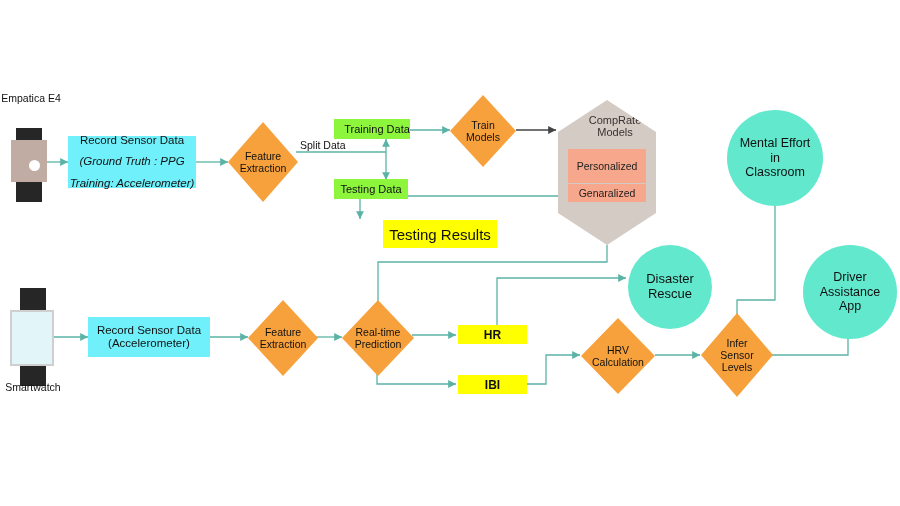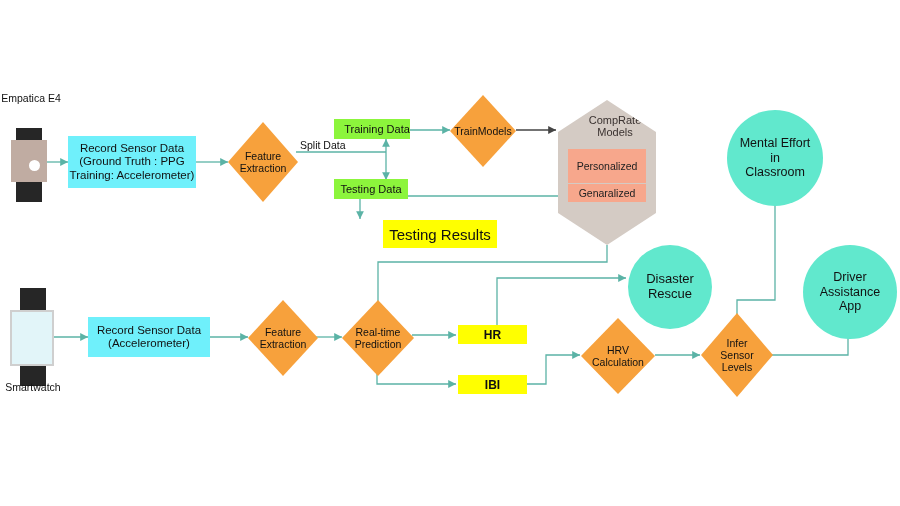--- a/index.html
+++ b/index.html
@@ -29,21 +29,21 @@
 
   
   .hexagon{
     background:#d4cbc4;
     clip-path:polygon(50% 0%,100% 22%,100% 78%,50% 100%,0% 78%,0% 22%);
     display:block;
     padding-left:16px;
   }
   .hex-title{font-size:11px;color:#3a3230;text-align:center;}
 
-  .italic{}
+  .italic{font-style:italic;margin-top:8px;}
   .devlabel{position:absolute;font-size:10.5px;color:#111;text-align:center;}
 
   .strap{position:absolute;background:#262626;}
   .e4body{position:absolute;background:#c0aca2;}
   .e4dot{position:absolute;background:#ffffff;border-radius:50%;}
   .swbody{position:absolute;background:#e2f5f9;border:2px solid #cfcfcf;}
 </style>
 </head>
 <body>
 
@@ -128,21 +128,21 @@
     <span class="dlabel">Feature</span>
     <span class="dlabel">Extraction</span>
   </div>
 
   <div style="position:absolute;left:300px;top:139px;font-size:10.5px;color:#111;">Split Data</div>
 
   <div class="node rect-green" style="left:334px;top:119px;width:76px;height:20px;padding-left:10px;">Training Data</div>
 
   <div class="node rect-green" style="left:334px;top:179px;width:74px;height:20px;">Testing Data</div>
 
-  <div class="node diamond" style="left:450px;top:95px;width:66px;height:72px;clip-path:polygon(50% 0,100% 50%,50% 100%,0 50%);flex-direction:row;">
+  <div class="node diamond" style="left:450px;top:95px;width:66px;height:72px;clip-path:polygon(50% 0,100% 50%,50% 100%,0 50%);flex-direction:column;">
     <span class="dlabel">Train</span>
     <span class="dlabel">Models</span>
   </div>
 
   <div class="hexagon" style="position:absolute;left:558px;top:100px;width:98px;height:145px;padding-top:14px;box-sizing:border-box;">
     <div class="hex-title">CompRate</div>
     <div class="hex-title">Models</div>
     <div class="node rect-salmon" style="position:absolute;left:10px;top:49px;width:78px;height:34px;">Personalized</div>
     <div class="node rect-salmon" style="position:absolute;left:10px;top:84px;width:78px;height:18px;">Genaralized</div>
   </div>

